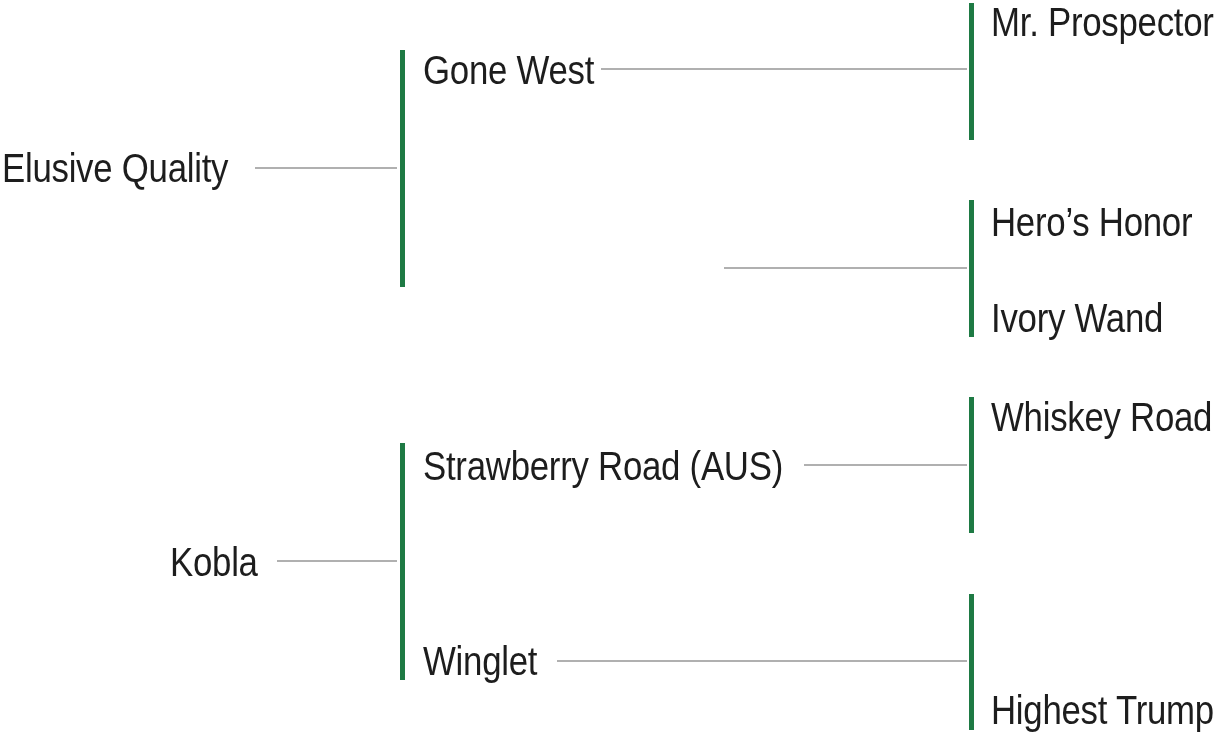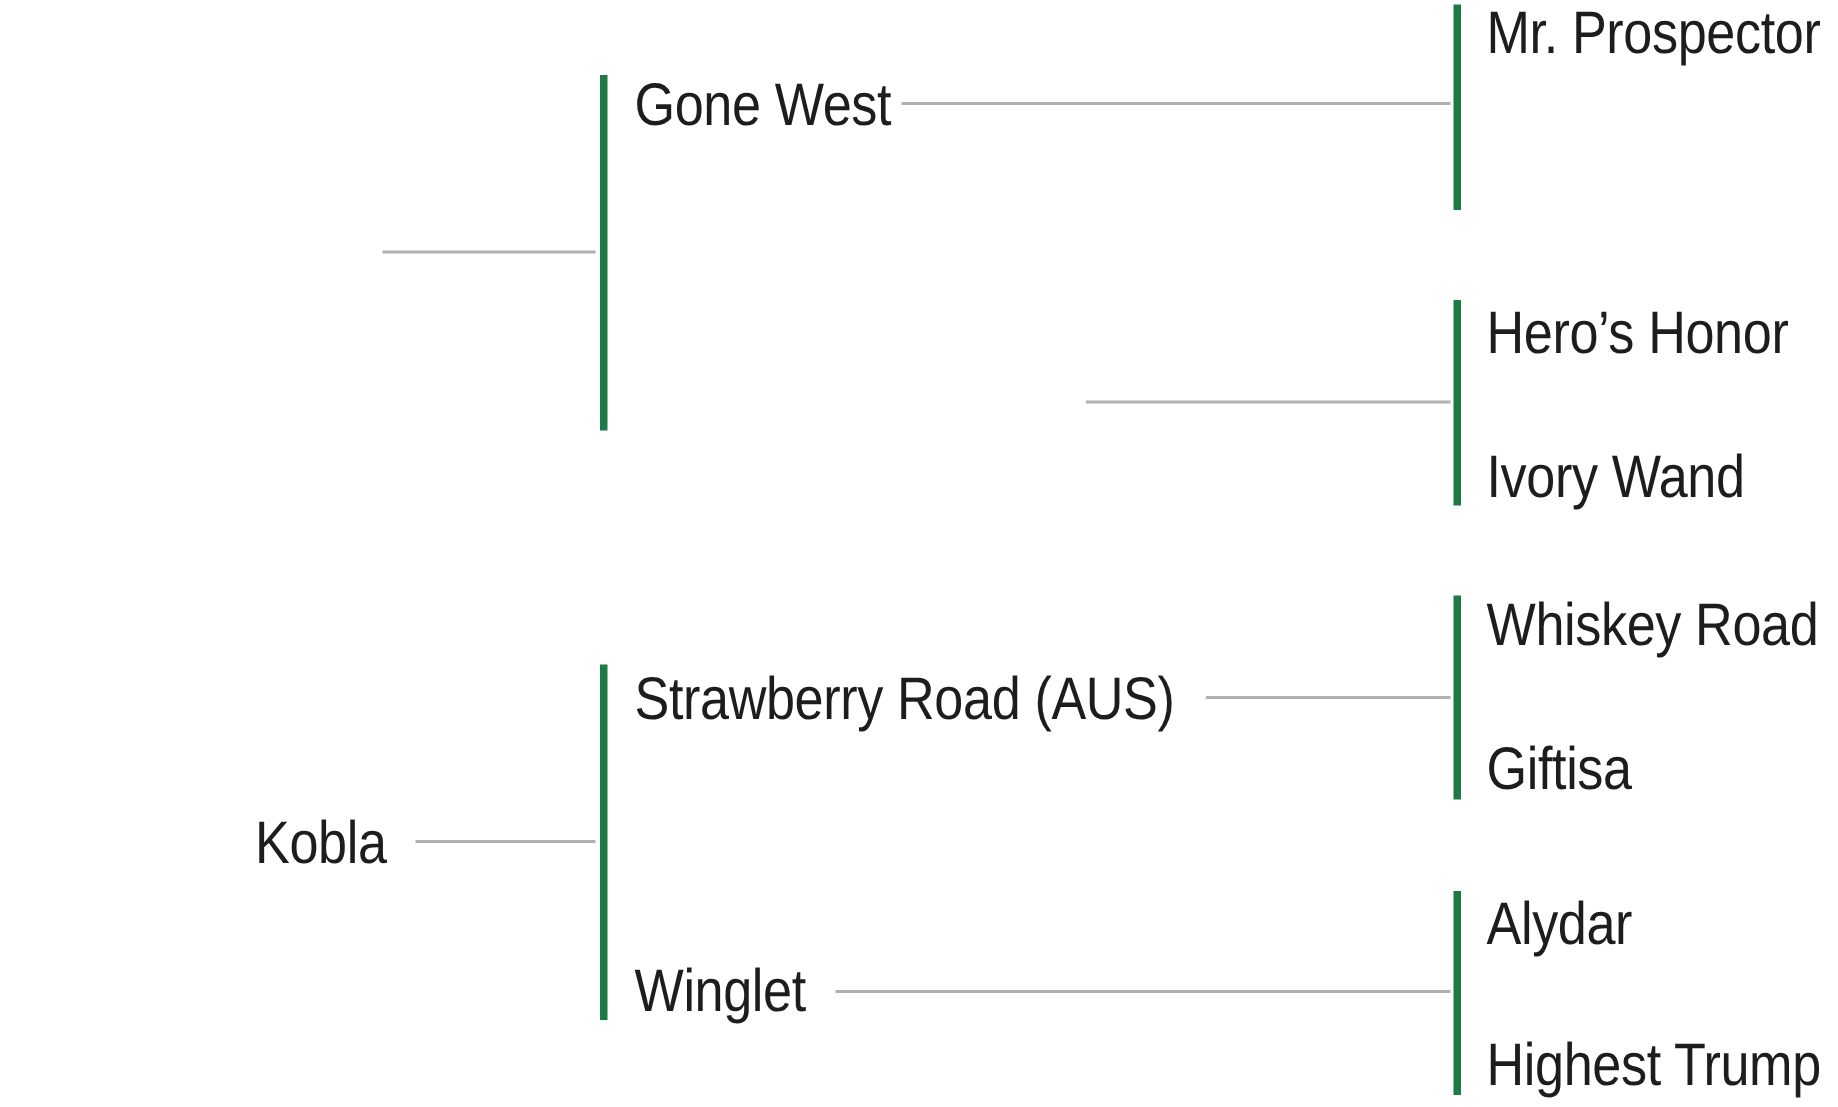--- a/index.html
+++ b/index.html
@@ -35,20 +35,23 @@
     position: absolute;
     height: 2px;
     background: var(--line, #b0b0b0);
   }
 </style>
 </head>
 <body>
 
 <div class="stage">
 
+  <div class="node" style="left:2px;top:148px">
+    <span class="label">Elusive Quality</span>
+  </div>
   <div class="node" style="left:423px;top:50px">
     <span class="label">Gone West</span>
   </div>
 
   <div class="node" style="left:170px;top:542px">
     <span class="label">Kobla</span>
   </div>
   <div class="node" style="left:423px;top:446px">
     <span class="label">Strawberry Road (AUS)</span>
   </div>
@@ -61,26 +64,20 @@
   </div>
   <div class="node" style="left:991px;top:298px">
     <span class="label">Ivory Wand</span>
   </div>
   <div class="node" style="left:991px;top:202px">
     <span class="label">Hero’s Honor</span>
   </div>
   <div class="node" style="left:991px;top:397px">
     <span class="label">Whiskey Road</span>
   </div>
-  <div class="node" style="left:991px;top:493px">
-    <span class="label">Giftisa</span>
-  </div>
-  <div class="node" style="left:991px;top:596px">
-    <span class="label">Alydar</span>
-  </div>
   <div class="node" style="left:991px;top:690px">
     <span class="label">Highest Trump</span>
   </div>
 
   <div class="vbar" style="left:400px;top:50px;height:237px"></div>
   <div class="vbar" style="left:400px;top:443px;height:237px"></div>
 
   <div class="vbar" style="left:969px;top:3px;height:137px"></div>
   <div class="vbar" style="left:969px;top:200px;height:137px"></div>
   <div class="vbar" style="left:969px;top:397px;height:136px"></div>

